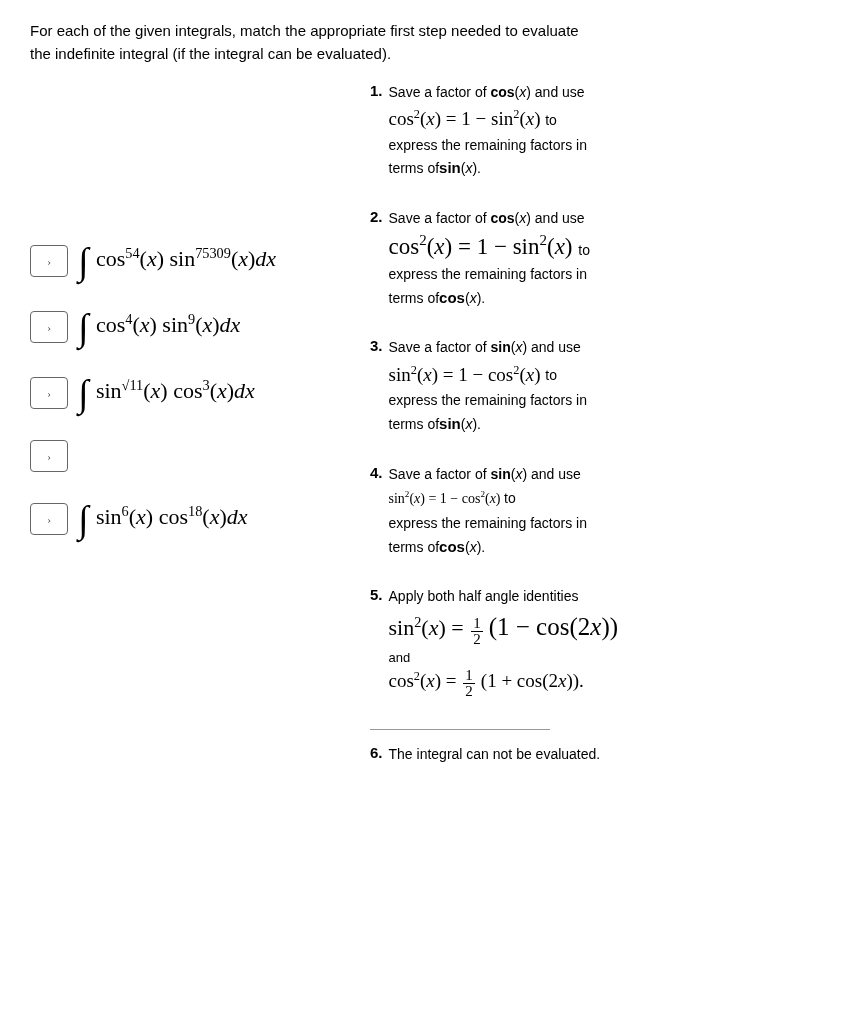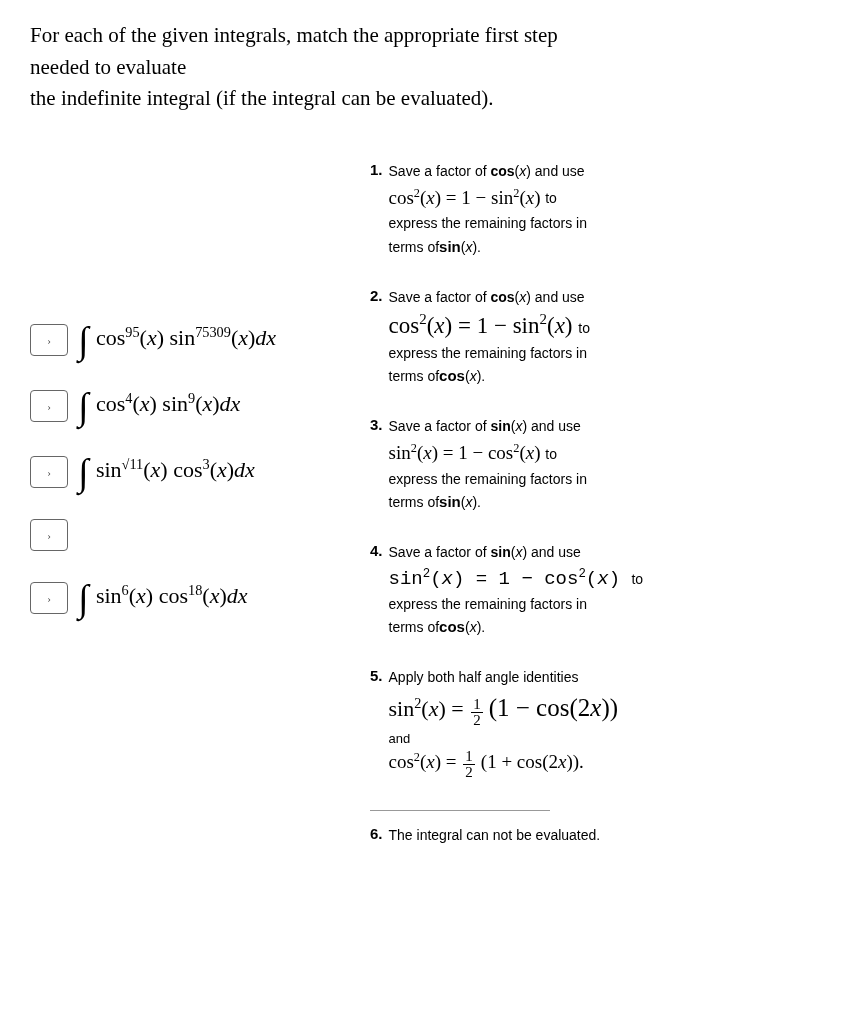--- a/index.html
+++ b/index.html
@@ -6,24 +6,24 @@
     body {
       font-family: 'Times New Roman', Times, serif;
       font-size: 16px;
       background: #fff;
       color: #000;
       width: 859px;
       min-height: 1016px;
       padding: 20px 30px;
     }
     .instructions {
-      font-family: Liberation Serif, serif;
-      font-size: 21px;
+      font-family: Liberation Sans, sans-serif;
+      font-size: 15px;
       line-height: 1.5;
-      margin-bottom: 46px;
+      margin-bottom: 17px;
       max-width: 550px;
     }
     .main-layout {
       display: flex;
       flex-direction: row;
       gap: 20px;
     }
     .left-col {
       display: flex;
       flex-direction: column;
@@ -124,21 +124,21 @@
 <div class="main-layout">
 
   <div class="left-col">
 
     <div class="integral-row">
       <div class="dropdown-box">
         <span class="dropdown-arrow">›</span>
       </div>
       <div class="integral-formula">
         <span class="integral-sign">∫</span>
-        cos<sup>95</sup>(<i>x</i>) sin<sup>75309</sup>(<i>x</i>)<i>dx</i>
+        cos<sup>54</sup>(<i>x</i>) sin<sup>75309</sup>(<i>x</i>)<i>dx</i>
       </div>
     </div>
 
     <div class="integral-row">
       <div class="dropdown-box">
         <span class="dropdown-arrow">›</span>
       </div>
       <div class="integral-formula">
         <span class="integral-sign">∫</span>
         cos<sup>4</sup>(<i>x</i>) sin<sup>9</sup>(<i>x</i>)<i>dx</i>
@@ -213,21 +213,21 @@
         </div>
       </div>
     </div>
 
     <div class="option-item">
       <div style="display:flex; gap:6px; align-items:flex-start;">
         <span class="option-number">4.</span>
         <div>
           <span class="option-text">Save a factor of <span style="font-family:Arial,sans-serif;font-weight:bold;font-size:14px;">sin</span>(<i>x</i>) and use</span>
           <div style="margin: 3px 0;">
-            <span style="font-size:19px; font-family:Liberation Mono, monospace;">sin<sup>2</sup>(<i>x</i>) = 1 − cos<sup>2</sup>(<i>x</i>) </span><span class="option-text">to</span>
+            <span style="font-size:14px; font-family:Liberation Serif, serif;">sin<sup>2</sup>(<i>x</i>) = 1 − cos<sup>2</sup>(<i>x</i>) </span><span class="option-text">to</span>
           </div>
           <span class="option-text">express the remaining factors in<br>terms of<span style="font-family:Arial,sans-serif;font-weight:bold;font-size:15px;">cos</span>(<i>x</i>).</span>
         </div>
       </div>
     </div>
 
     <div class="option-item">
       <div style="display:flex; gap:6px; align-items:flex-start;">
         <span class="option-number">5.</span>
         <div>

